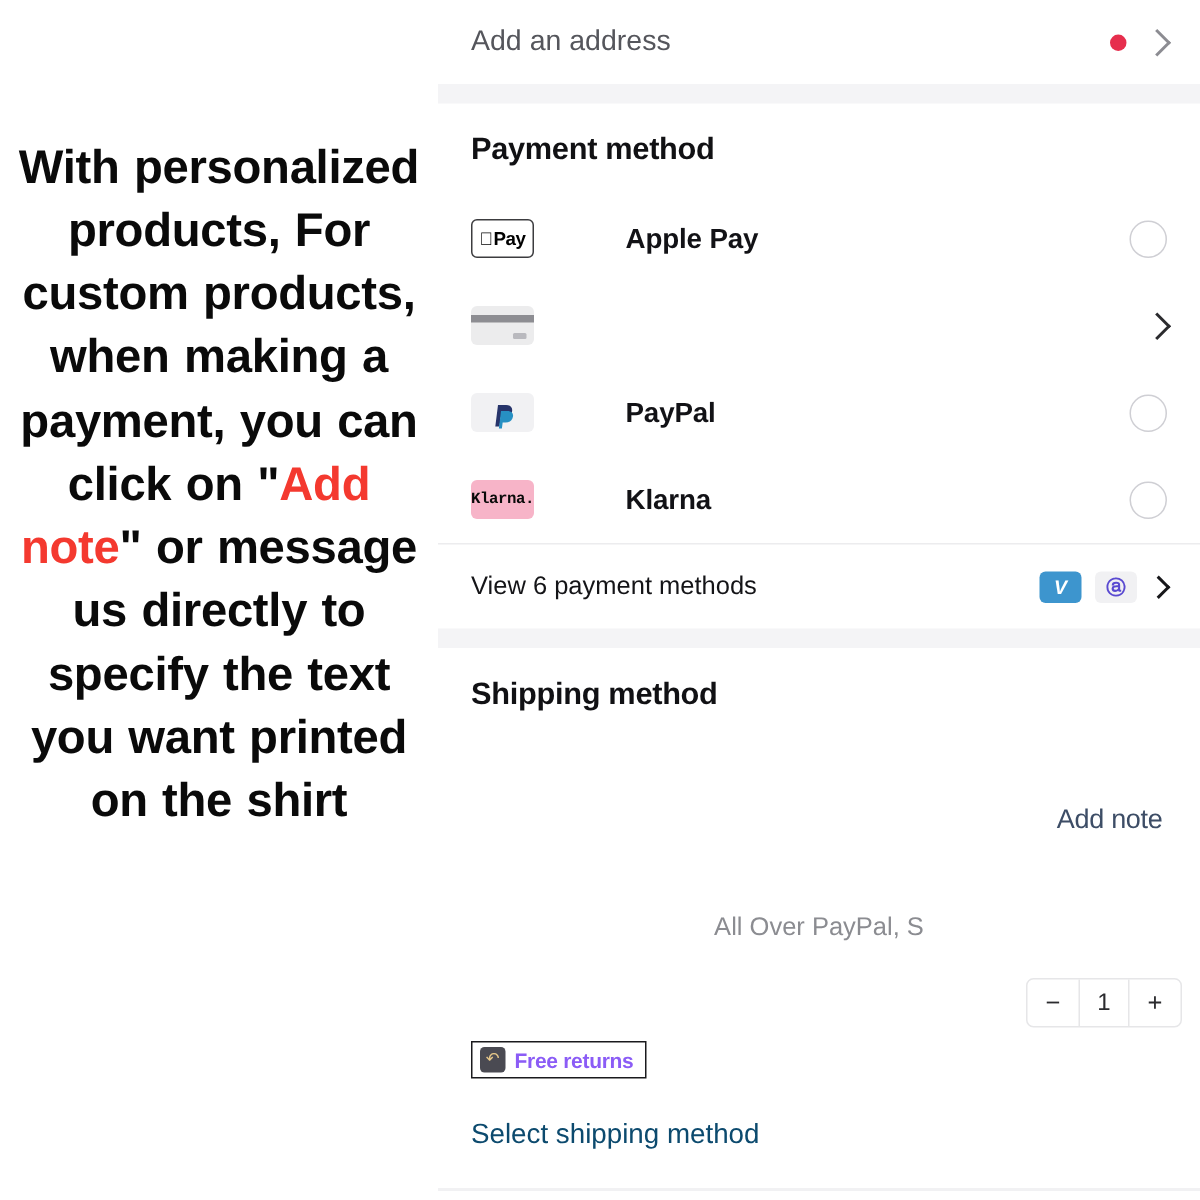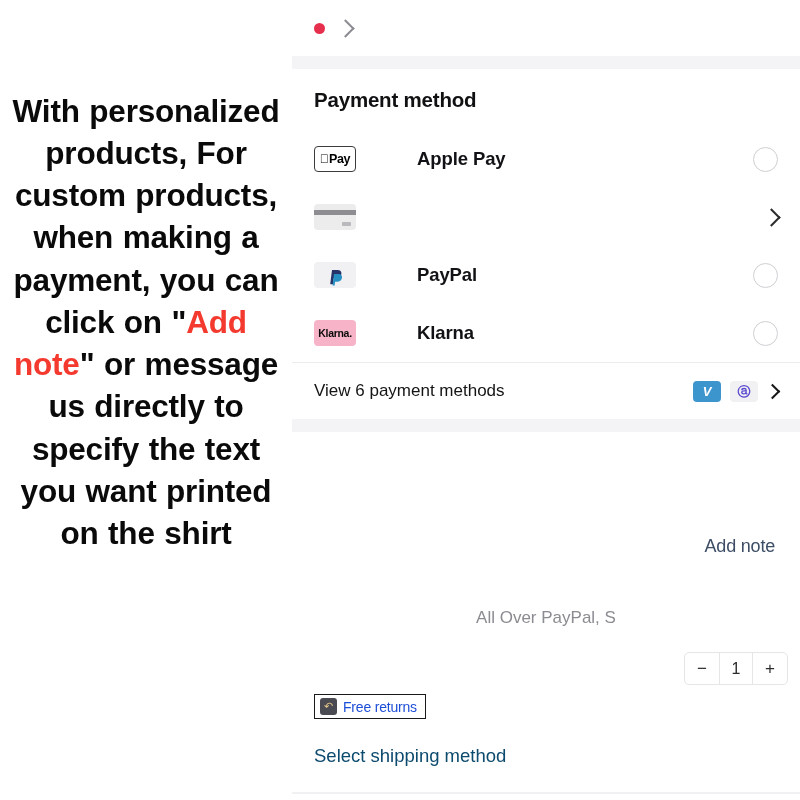--- a/index.html
+++ b/index.html
@@ -91,21 +91,21 @@
            flex: 0 0 42px; overflow: hidden; }
   .badge-apple { border: 1.3px solid #3c3c3f; background: #fff; }
   .apple-txt { font-size: 12.5px; font-weight: 600; color: #000; letter-spacing: -0.3px;
                display: flex; align-items: center; }
   .apple-logo { font-size: 12px; margin-right: 0.5px; line-height: 1; }
   .badge-card { background: #ececed; position: relative; }
   .card-stripe { position: absolute; left: 0; right: 0; top: 6px; height: 5px; background: #8d8d92; }
   .card-chip { position: absolute; right: 5px; bottom: 4px; width: 9px; height: 4px; background: #b9b9be; border-radius: 1px; }
   .badge-paypal { background: #f1f1f3; }
   .badge-klarna { background: #f7b4c8; }
-  .klarna-txt { font-size: 10.5px; font-weight: 700; color: #0a0a0a; letter-spacing: -0.3px; }
+  .klarna-txt { font-size: 10.5px; font-weight: 700; color: #0a0a0a; letter-spacing: -0.3px; font-family: Liberation Mono, monospace; }
 
   
   .view-row { height: 56px; justify-content: space-between; }
   .view-label { font-size: 17px; color: #141417; font-weight: 400; }
   .view-right { display: flex; align-items: center; gap: 9px; }
   .mini-badge { width: 28px; height: 21px; border-radius: 4px;
                 display: flex; align-items: center; justify-content: center; }
   .mini-venmo { background: #3d95ce; }
   .venmo-v { color: #fff; font-size: 13px; font-weight: 700; font-style: italic; line-height: 1; }
   .mini-affirm { background: #f1f1f3; }
@@ -138,40 +138,41 @@
     position: absolute; left: 22px; top: 694px;
     display: flex; align-items: center; gap: 6px;
     border: 1.6px solid #1a1a1d; padding: 3px 8px 3px 5px;
     background: #fff;
   }
   .returns-ico {
     width: 17px; height: 17px; border-radius: 3px; background: #4a4a52;
     display: flex; align-items: center; justify-content: center;
     color: #e8c98a; font-size: 11px; line-height: 1;
   }
-  .returns-txt { font-size: 14px; font-weight: 400; color: #1d4ed8; letter-spacing: -0.2px; }
+  .returns-txt { font-size: 14px; font-weight: 700; color: #8b5cf6; letter-spacing: -0.2px; }
 
   .ship-select {
     position: absolute; left: 22px; top: 745px;
     font-size: 18.5px; color: #0c4a6e;
   }
   .bottom-line { position: absolute; left: 0; right: 0; top: 792px; height: 2px; background: #f1f1f3; }
 </style>
 </head>
 <body>
 
 <div class="page">
 
   <div class="caption-panel">
     <div class="caption-text"><span>With personalized products, For custom products, when making a payment, you can click on </span><span class="qt">"</span><span class="hl">Add note</span><span class="qt">"</span><span> or message us directly to specify the text you want printed on the shirt</span></div>
   </div>
 
   <div class="app-panel">
 
     <div class="row address-row">
+      <span class="address-label">Add an address</span>
       <span class="address-right">
         <span class="red-dot"></span>
         <span class="chev gray"></span>
       </span>
     </div>
 
     <div class="band tall"></div>
 
     <div class="sec-head">Payment method</div>
 
@@ -233,20 +234,21 @@
         </span>
         <span class="mini-badge mini-affirm">
           <span class="affirm-a">ⓐ</span>
         </span>
         <span class="chev-sm"></span>
       </span>
     </div>
 
     <div class="band tall"></div>
 
+    <div class="sec-head">Shipping method</div>
 
     <div class="ship-body"></div>
 
     <div class="addnote-link">Add note</div>
 
     <div class="variant">All Over PayPal, S</div>
 
     <div class="qty">
       <div>−</div>
       <div class="mid">1</div>

